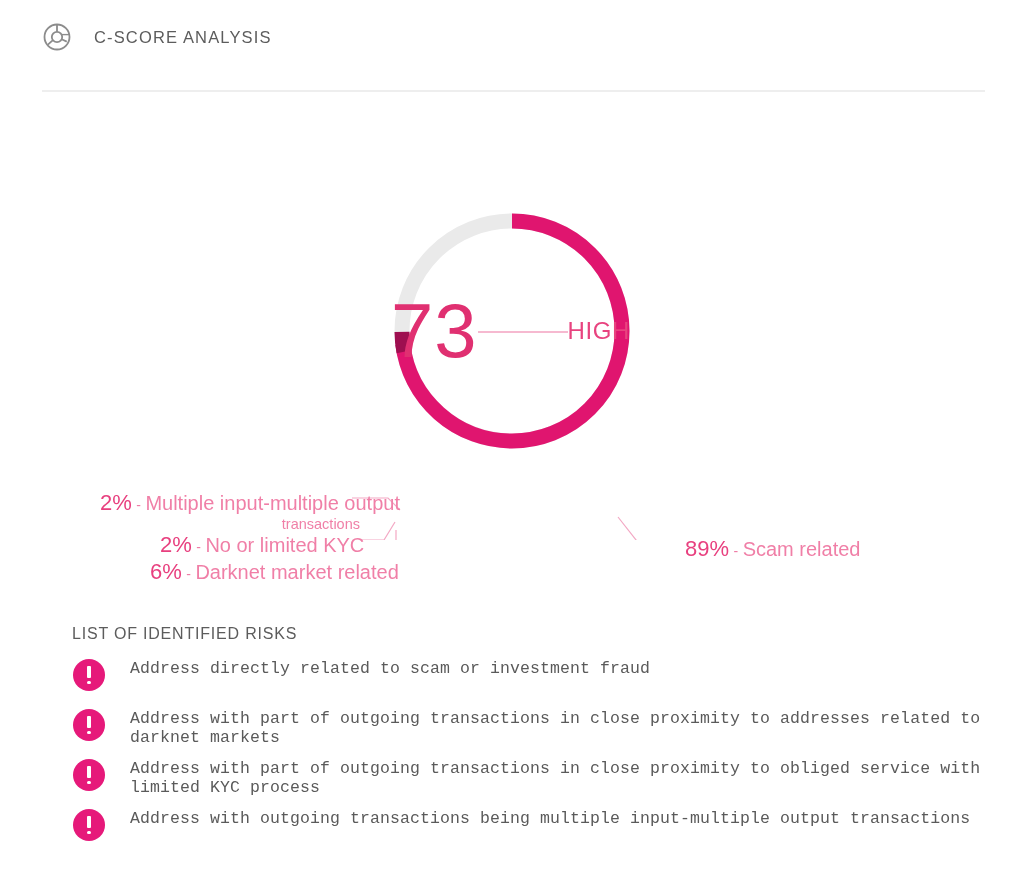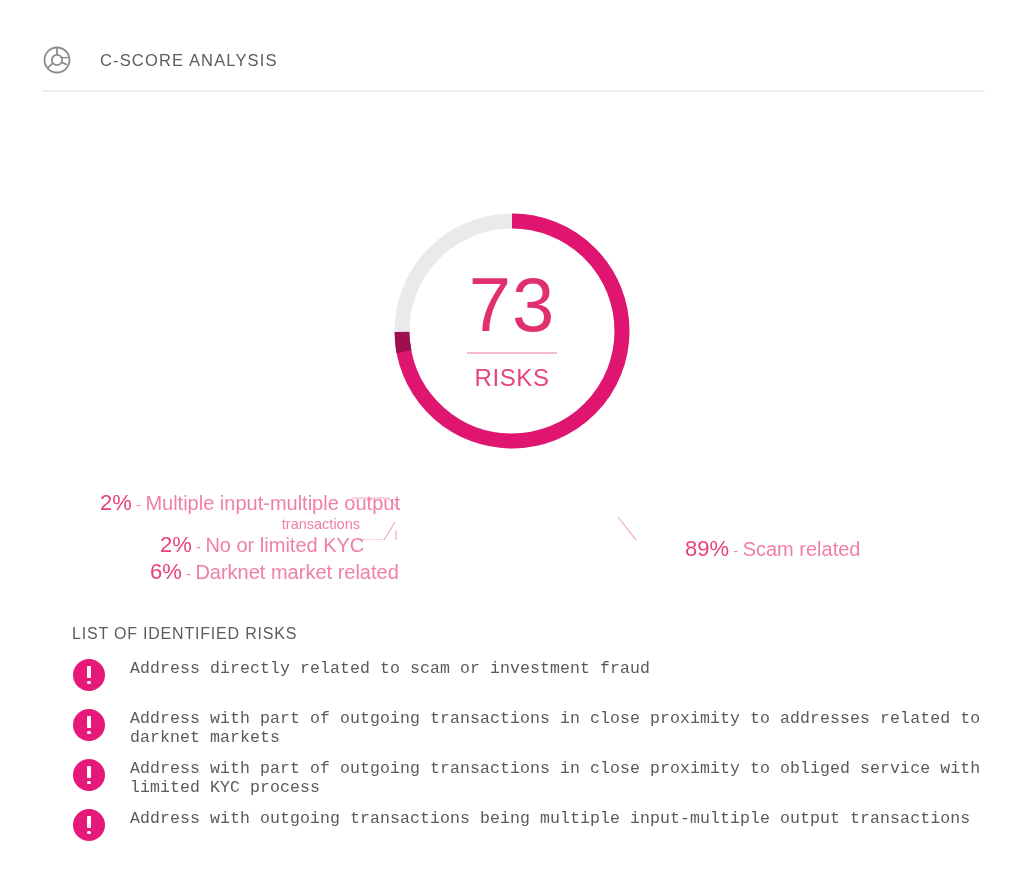--- a/index.html
+++ b/index.html
@@ -13,24 +13,24 @@
     position: relative;
     font-family: "Liberation Sans", sans-serif;
     -webkit-font-smoothing: antialiased;
     overflow: hidden;
   }
 
   
   .header {
     position: absolute;
     left: 42px;
-    top: 45px;
+    top: 22px;
     display: flex;
     align-items: center;
-    gap: 28px;
+    gap: 22px;
   }
   .header-icon {
     width: 30px;
     height: 30px;
     flex: 0 0 30px;
     display: block;
   }
   .header-title {
     font-size: 16.5px;
     letter-spacing: 1.15px;
@@ -60,23 +60,23 @@
     left: 0;
     top: 0;
   }
   .gauge-center {
     position: absolute;
     left: 391px;
     top: 70px;
     width: 242px;
     height: 242px;
     display: flex;
-    flex-direction: column;
+    flex-direction: row;
     align-items: center;
-    justify-content: center;
+    justify-content: flex-start;
     pointer-events: none;
   }
   .gauge-score {
     font-size: 76px;
     line-height: 0.92;
     font-weight: 300;
     color: #e03071;
     letter-spacing: 1px;
   }
   .gauge-rule {
@@ -219,21 +219,21 @@
     <polyline points="362,400 384,400 395,382" fill="none" stroke="#f3a8c4" stroke-width="1.2"></polyline>
 
     <polyline points="377,428 396,428 396,390" fill="none" stroke="#f3a8c4" stroke-width="1.2"></polyline>
 
     <polyline points="618,377 640,405 660,405" fill="none" stroke="#f3a8c4" stroke-width="1.2"></polyline>
   </svg>
 
   <div class="gauge-center">
     <div class="gauge-score">73</div>
     <div class="gauge-rule"></div>
-    <div class="gauge-level">RISKS</div>
+    <div class="gauge-level">HIGH</div>
   </div>
 
   <div class="callout callout-left" id="callout-mimo">
     <span class="pct">2%</span>
     <span class="dash">-</span>
     <span class="desc">Multiple input-multiple output</span>
     <span class="line2">transactions</span>
   </div>
 
   <div class="callout callout-left" id="callout-kyc">

